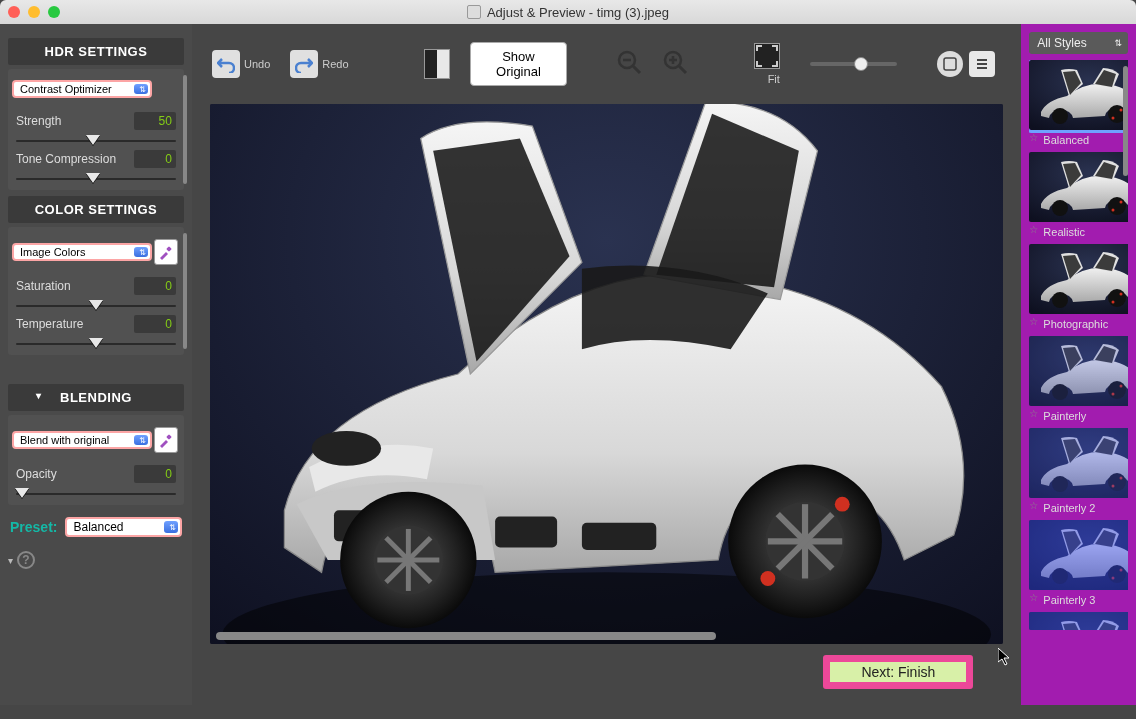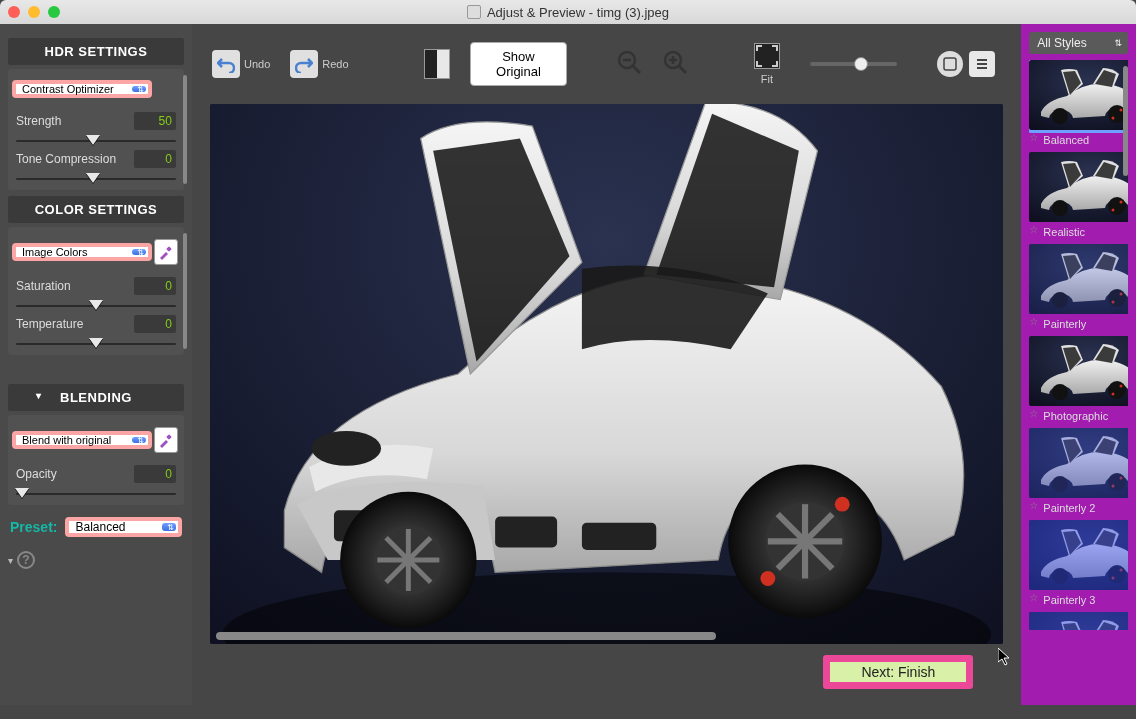--- a/index.html
+++ b/index.html
@@ -13,21 +13,21 @@
 .title { position: absolute; left: 0; right: 0; text-align: center; font-size: 13px; color: #333; pointer-events: none; display: flex; align-items: center; justify-content: center; gap: 6px;}
 .title-icon { width: 14px; height: 14px; background: #ddd; border: 1px solid #999; border-radius: 2px; display: inline-block;}
 
 
 .app { height: 681px; display: flex; }
 
 
 .left { width: 280px; background: #4a4a4a; overflow-y: auto; padding: 8px; }
 .section-hdr { background: #3a3a3a; color: #fff; font-size: 13px; font-weight: 600; letter-spacing: 0.5px; text-align: center; padding: 6px 0; margin: 6px 0 4px 0; border-radius: 2px; position: relative;}
 .section-hdr.collapsible::before { content: "▾"; font-size: 10px; position: absolute; left: 50%; margin-left: -60px; }
-.mac-select { background: #fff; border: 4px solid #fca5a5; border-radius: 4px; font-size: 11px; padding: 2px 18px 2px 6px; height: 18px; position: relative; display: inline-flex; align-items: center; min-width: 140px; }
+.mac-select { background: #fff; border: 2px solid #fca5a5; border-radius: 4px; font-size: 11px; padding: 2px 18px 2px 6px; height: 18px; position: relative; display: inline-flex; align-items: center; min-width: 140px; }
 .mac-select::after { content: ""; position: absolute; right: 2px; top: 2px; bottom: 2px; width: 14px; background: linear-gradient(#6fa0ff,#3a6fe0); border-radius: 3px; }
 .mac-select::before { content: "⇅"; position: absolute; right: 4px; top: 50%; transform: translateY(-50%); font-size: 8px; color: #fff; z-index: 1;}
 .row { margin: 4px 0; }
 .ctrl-group { background: #515151; border-radius: 3px; padding: 6px 4px 2px 4px; margin: 3px 0; position: relative;}
 .ctrl-label { color: #ddd; font-size: 12px; display: flex; justify-content: space-between; align-items: center; padding: 0 4px;}
 .val-box { background: #3a3a3a; color: #84cc16; border: none; width: 42px; text-align: right; font-size: 12px; padding: 2px 4px; border-radius: 2px;}
 .slider { height: 16px; position: relative; margin: 2px 4px;}
 .slider-track { position: absolute; left: 0; right: 0; top: 50%; height: 2px; background: #2a2a2a; border-radius: 1px; }
 .slider-thumb { position: absolute; top: 50%; transform: translate(-50%,-50%); width: 0; height: 0; border-left: 7px solid transparent; border-right: 7px solid transparent; border-top: 10px solid #e8e8e8; filter: drop-shadow(0 1px 0 #000);}
 .group-scroll { position: absolute; right: -3px; top: 6px; bottom: 6px; width: 4px; background: #888; border-radius: 2px;}
@@ -43,21 +43,21 @@
 .center { flex: 1; background: #464646; display: flex; flex-direction: column; }
 .toolbar { height: 80px; display: flex; align-items: center; padding: 0 20px; gap: 20px; }
 .tbtn { display: flex; flex-direction: row; align-items: center; gap: 4px; }
 .tbtn-icon { width: 28px; height: 28px; background: #e0e0e0; border-radius: 4px; display: flex; align-items: center; justify-content: center;}
 .tbtn-label { font-size: 11px; color: #ccc; }
 .split-square { width: 30px; height: 30px; background: #222; position: relative; border: 1px solid #999;}
 .split-square::before { content: ""; position: absolute; left: 50%; top: 0; bottom: 0; width: 0; border-left: 1px dashed #999;}
 .split-square::after { content: ""; position: absolute; right: 0; top: 0; bottom: 0; width: 50%; background: #e8e8e8;}
 .show-orig { background: #fff; border: 1px solid #aaa; border-radius: 4px; padding: 6px 12px; font-size: 13px; text-align: center;}
 .zoom-btn svg { width: 26px; height: 26px; }
-.fit-btn { display: flex; flex-direction: column; align-items: center; gap: 4px;}
+.fit-btn { display: flex; flex-direction: column; align-items: flex-end; gap: 4px;}
 .fit-ico { width: 26px; height: 26px; background: #222; border: 1px solid #999; position: relative;}
 .fit-ico span { position: absolute; width: 6px; height: 6px; border: 2px solid #ccc;}
 .fit-ico .tl { top: 1px; left: 1px; border-right: none; border-bottom: none;}
 .fit-ico .tr { top: 1px; right: 1px; border-left: none; border-bottom: none;}
 .fit-ico .bl { bottom: 1px; left: 1px; border-right: none; border-top: none;}
 .fit-ico .br { bottom: 1px; right: 1px; border-left: none; border-top: none;}
 .zoom-slider { width: 100px; height: 4px; background: #666; border-radius: 2px; position: relative; margin-left: 10px;}
 .zoom-slider .zthumb { position: absolute; top: 50%; left: 58%; transform: translate(-50%,-50%); width: 14px; height: 14px; background: #eee; border-radius: 50%; border: 1px solid #888;}
 .spacer { flex: 1; }
 .layout-btns { display: flex; gap: 6px; margin-right: 6px;}
@@ -394,20 +394,47 @@
   <circle cx="92" cy="50" r="1.5" fill="#d03020"></circle>
                 <circle cx="84" cy="58" r="1.5" fill="#d03020"></circle>
 
 </svg></div>
     <div class="preset-name">Realistic</div>
           </div>
           <div class="preset-card">
     <div class="preset-thumb ">
 <svg viewBox="0 0 120 70" width="120" height="70">
   <defs>
+    <radialGradient id="tbgnone" cx="50%" cy="30%" r="80%">
+                    <stop offset="0%" stop-color="#2a3250"></stop>
+                    <stop offset="100%" stop-color="#0e1020"></stop>
+                  </radialGradient>
+    <linearGradient id="tbdnone" x1="0" y1="0" x2="0" y2="1">
+                    <stop offset="0%" stop-color="#f0f0f0"></stop>
+                    <stop offset="100%" stop-color="#aaa"></stop>
+                  </linearGradient>
+  </defs>
+  <rect width="120" height="70" fill="url(#tbgnone)"></rect>
+  <path d="M12 52 Q18 40 38 36 Q56 22 76 24 Q98 26 108 40 Q112 48 108 54 L100 56 Q98 48 88 48 Q78 48 76 56 L44 58 Q42 50 32 50 Q22 50 20 58 L12 56 Z" fill="url(#tbdnone)"></path>
+  <path d="M40 36 L32 10 Q40 8 48 10 L54 24 Z" fill="#e0e0e0"></path>
+  <path d="M64 24 L74 8 Q84 8 90 14 L84 28 Z" fill="#e0e0e0"></path>
+  <polygon points="34,12 46,11 52,23 41,35" fill="#111" opacity="0.8"></polygon>
+  <polygon points="75,10 87,14 83,27 66,24" fill="#111" opacity="0.8"></polygon>
+  <circle cx="31" cy="56" r="8" fill="#111"></circle>
+                <circle cx="88" cy="54" r="9" fill="#111"></circle>
+  <circle cx="92" cy="50" r="1.5" fill="#d03020"></circle>
+                <circle cx="84" cy="58" r="1.5" fill="#d03020"></circle>
+
+</svg></div>
+    <div class="preset-name">Photographic</div>
+          </div>
+          <div class="preset-card">
+    <div class="preset-thumb ">
+<svg viewBox="0 0 120 70" width="120" height="70">
+  <defs>
     <radialGradient id="tbgblue1" cx="50%" cy="30%" r="80%">
                     <stop offset="0%" stop-color="#2a3250"></stop>
                     <stop offset="100%" stop-color="#0e1020"></stop>
                   </radialGradient>
     <linearGradient id="tbdblue1" x1="0" y1="0" x2="0" y2="1">
                     <stop offset="0%" stop-color="#f0f0f0"></stop>
                     <stop offset="100%" stop-color="#aaa"></stop>
                   </linearGradient>
   </defs>
   <rect width="120" height="70" fill="url(#tbgblue1)"></rect>
@@ -416,47 +443,20 @@
   <path d="M64 24 L74 8 Q84 8 90 14 L84 28 Z" fill="#e0e0e0"></path>
   <polygon points="34,12 46,11 52,23 41,35" fill="#111" opacity="0.8"></polygon>
   <polygon points="75,10 87,14 83,27 66,24" fill="#111" opacity="0.8"></polygon>
   <circle cx="31" cy="56" r="8" fill="#111"></circle>
                 <circle cx="88" cy="54" r="9" fill="#111"></circle>
   <circle cx="92" cy="50" r="1.5" fill="#d03020"></circle>
                 <circle cx="84" cy="58" r="1.5" fill="#d03020"></circle>
   <rect width="120" height="70" fill="rgba(60,80,200,0.25)"></rect>
 </svg></div>
     <div class="preset-name">Painterly</div>
-          </div>
-          <div class="preset-card">
-    <div class="preset-thumb ">
-<svg viewBox="0 0 120 70" width="120" height="70">
-  <defs>
-    <radialGradient id="tbgnone" cx="50%" cy="30%" r="80%">
-                    <stop offset="0%" stop-color="#2a3250"></stop>
-                    <stop offset="100%" stop-color="#0e1020"></stop>
-                  </radialGradient>
-    <linearGradient id="tbdnone" x1="0" y1="0" x2="0" y2="1">
-                    <stop offset="0%" stop-color="#f0f0f0"></stop>
-                    <stop offset="100%" stop-color="#aaa"></stop>
-                  </linearGradient>
-  </defs>
-  <rect width="120" height="70" fill="url(#tbgnone)"></rect>
-  <path d="M12 52 Q18 40 38 36 Q56 22 76 24 Q98 26 108 40 Q112 48 108 54 L100 56 Q98 48 88 48 Q78 48 76 56 L44 58 Q42 50 32 50 Q22 50 20 58 L12 56 Z" fill="url(#tbdnone)"></path>
-  <path d="M40 36 L32 10 Q40 8 48 10 L54 24 Z" fill="#e0e0e0"></path>
-  <path d="M64 24 L74 8 Q84 8 90 14 L84 28 Z" fill="#e0e0e0"></path>
-  <polygon points="34,12 46,11 52,23 41,35" fill="#111" opacity="0.8"></polygon>
-  <polygon points="75,10 87,14 83,27 66,24" fill="#111" opacity="0.8"></polygon>
-  <circle cx="31" cy="56" r="8" fill="#111"></circle>
-                <circle cx="88" cy="54" r="9" fill="#111"></circle>
-  <circle cx="92" cy="50" r="1.5" fill="#d03020"></circle>
-                <circle cx="84" cy="58" r="1.5" fill="#d03020"></circle>
-
-</svg></div>
-    <div class="preset-name">Photographic</div>
           </div>
           <div class="preset-card">
     <div class="preset-thumb ">
 <svg viewBox="0 0 120 70" width="120" height="70">
   <defs>
     <radialGradient id="tbgblue2" cx="50%" cy="30%" r="80%">
                     <stop offset="0%" stop-color="#2a3250"></stop>
                     <stop offset="100%" stop-color="#0e1020"></stop>
                   </radialGradient>
     <linearGradient id="tbdblue2" x1="0" y1="0" x2="0" y2="1">

